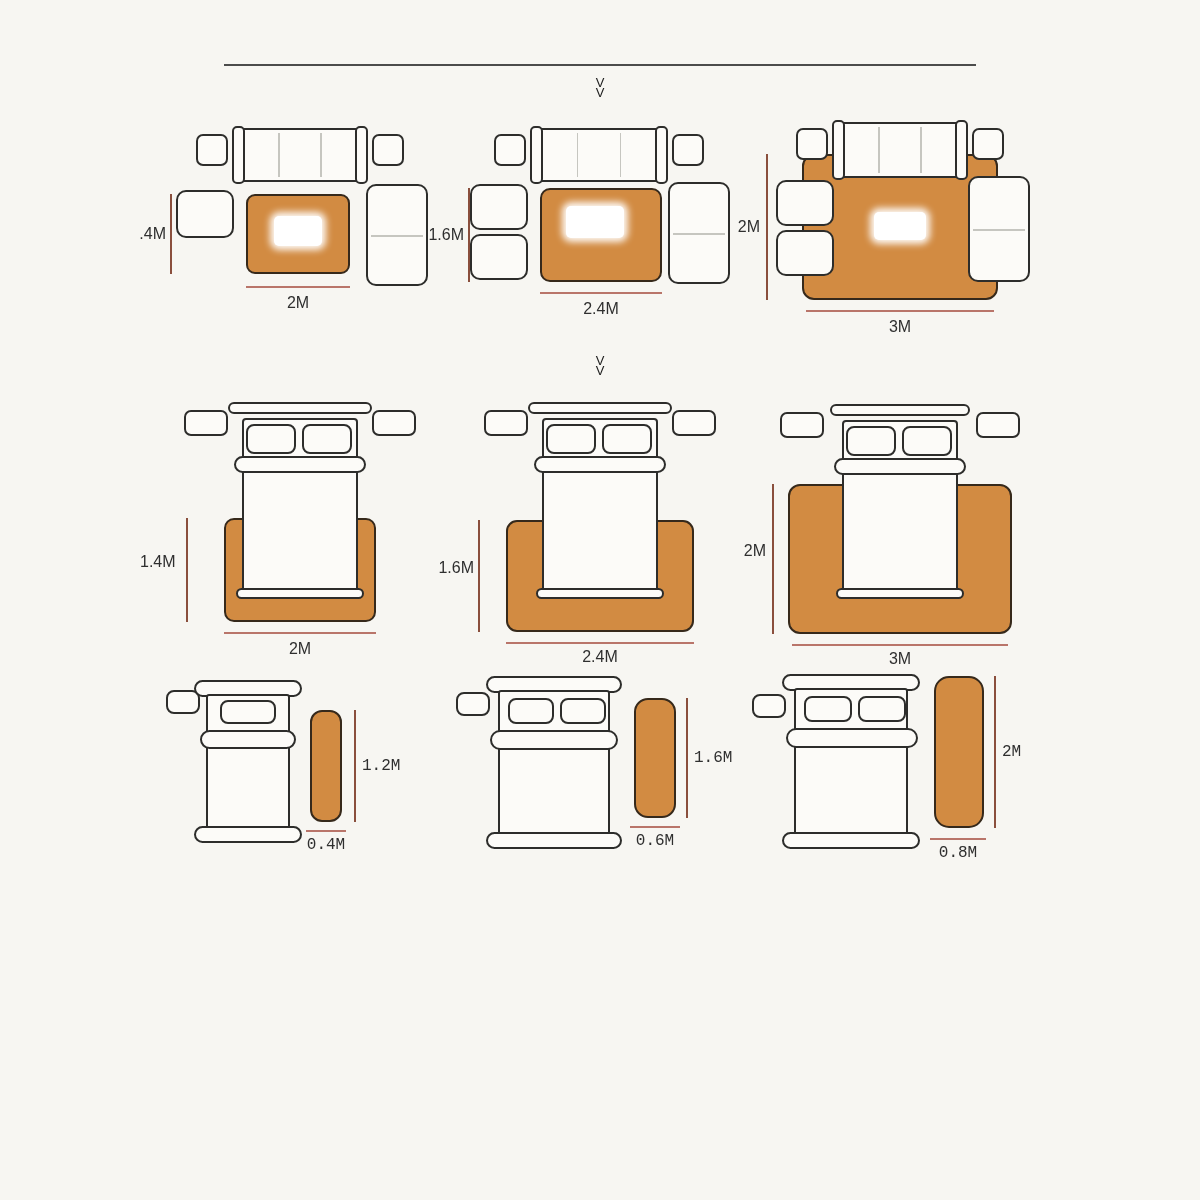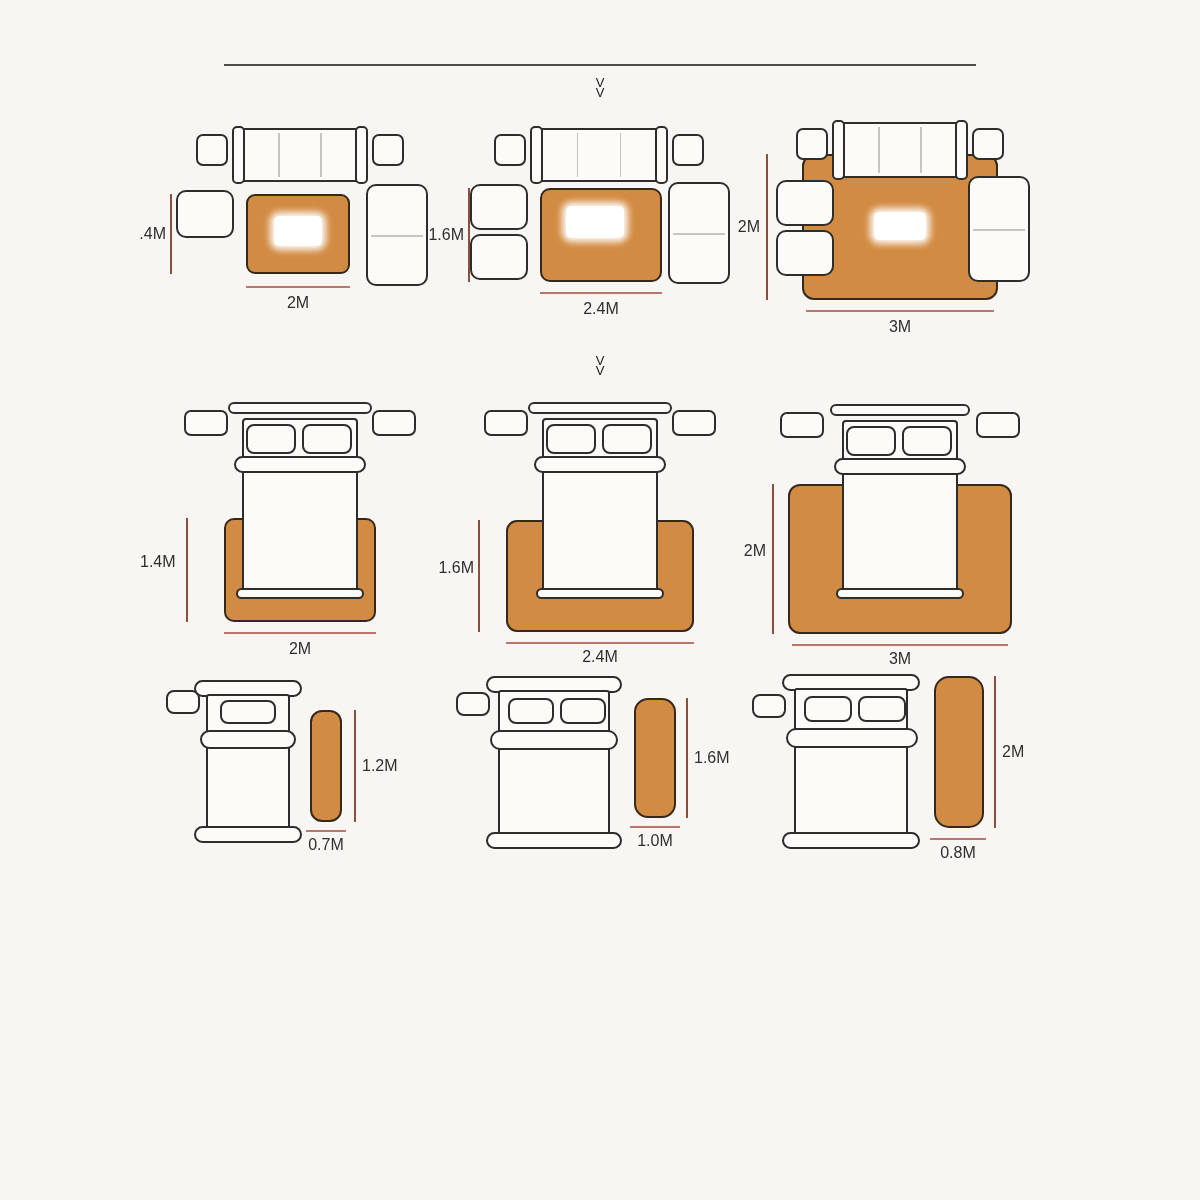--- a/index.html
+++ b/index.html
@@ -29,21 +29,21 @@
   .hrule{width:752px;margin:30px auto 0;border-top:2px solid #4c4c4c;height:0;}
   .sec-title{
     text-align:center;font-size:49px;font-weight:400;color:var(--heading-color);
     letter-spacing:11px;word-spacing:20px;
   }
   .sec-title.first{margin-top:78px;}
   .sec-title.second{margin-top:34px;}
   .chev{text-align:center;margin-top:12px;color:#222;}
   .chev div{font-size:13px;line-height:10px;letter-spacing:0;}
   .row{display:flex;justify-content:center;margin-top:22px;}
-  .row.runners{margin-top:0;}
+  .row.runners{margin-top:0;font-family:Liberation Mono, monospace;}
   .cell{position:relative;flex:0 0 300px;width:300px;}
   .cell.living{height:224px;}
   .cell.bedroom{height:266px;}
   .cell.runner{height:200px;}
   .furn{
     position:absolute;box-sizing:border-box;z-index:2;
     background:var(--furniture-fill);
     border:2px solid var(--furniture-outline);
   }
   .arm{
@@ -207,36 +207,36 @@
       <div class="furn" style="left:16px;top:26px;width:34px;height:24px;border-radius:8px"></div>
       <div class="furn" style="left:44px;top:16px;width:108px;height:17px;border-radius:9px"></div>
       <div class="furn" style="left:56px;top:30px;width:84px;height:140px;border-radius:3px"></div>
       <div class="furn" style="left:70px;top:36px;width:56px;height:24px;border-radius:8px"></div>
       <div class="furn" style="left:50px;top:66px;width:96px;height:19px;border-radius:10px"></div>
       <div class="furn" style="left:44px;top:162px;width:108px;height:17px;border-radius:9px"></div>
       <div class="rug" style="left:160px;top:46px;width:32px;height:112px;border-radius:12px"></div>
       <div class="dimv" style="left:204px;top:46px;height:112px"></div>
       <div class="dlab" style="left:212px;top:93px">1.2M</div>
       <div class="dimh" style="left:156px;top:166px;width:40px"></div>
-      <div class="dlab" style="left:146px;top:172px;width:60px;text-align:center">0.7M</div>
+      <div class="dlab" style="left:146px;top:172px;width:60px;text-align:center">0.4M</div>
     </div>
 
     <div class="cell runner">
       <div class="furn" style="left:6px;top:28px;width:34px;height:24px;border-radius:8px"></div>
       <div class="furn" style="left:36px;top:12px;width:136px;height:17px;border-radius:9px"></div>
       <div class="furn" style="left:48px;top:26px;width:112px;height:150px;border-radius:3px"></div>
       <div class="furn" style="left:58px;top:34px;width:46px;height:26px;border-radius:8px"></div>
       <div class="furn" style="left:110px;top:34px;width:46px;height:26px;border-radius:8px"></div>
       <div class="furn" style="left:40px;top:66px;width:128px;height:20px;border-radius:10px"></div>
       <div class="furn" style="left:36px;top:168px;width:136px;height:17px;border-radius:9px"></div>
       <div class="rug" style="left:184px;top:34px;width:42px;height:120px;border-radius:14px"></div>
       <div class="dimv" style="left:236px;top:34px;height:120px"></div>
       <div class="dlab" style="left:244px;top:85px">1.6M</div>
       <div class="dimh" style="left:180px;top:162px;width:50px"></div>
-      <div class="dlab" style="left:170px;top:168px;width:70px;text-align:center">1.0M</div>
+      <div class="dlab" style="left:170px;top:168px;width:70px;text-align:center">0.6M</div>
     </div>
 
     <div class="cell runner">
       <div class="furn" style="left:2px;top:30px;width:34px;height:24px;border-radius:8px"></div>
       <div class="furn" style="left:32px;top:10px;width:138px;height:17px;border-radius:9px"></div>
       <div class="furn" style="left:44px;top:24px;width:114px;height:152px;border-radius:3px"></div>
       <div class="furn" style="left:54px;top:32px;width:48px;height:26px;border-radius:8px"></div>
       <div class="furn" style="left:108px;top:32px;width:48px;height:26px;border-radius:8px"></div>
       <div class="furn" style="left:36px;top:64px;width:132px;height:20px;border-radius:10px"></div>
       <div class="furn" style="left:32px;top:168px;width:138px;height:17px;border-radius:9px"></div>

